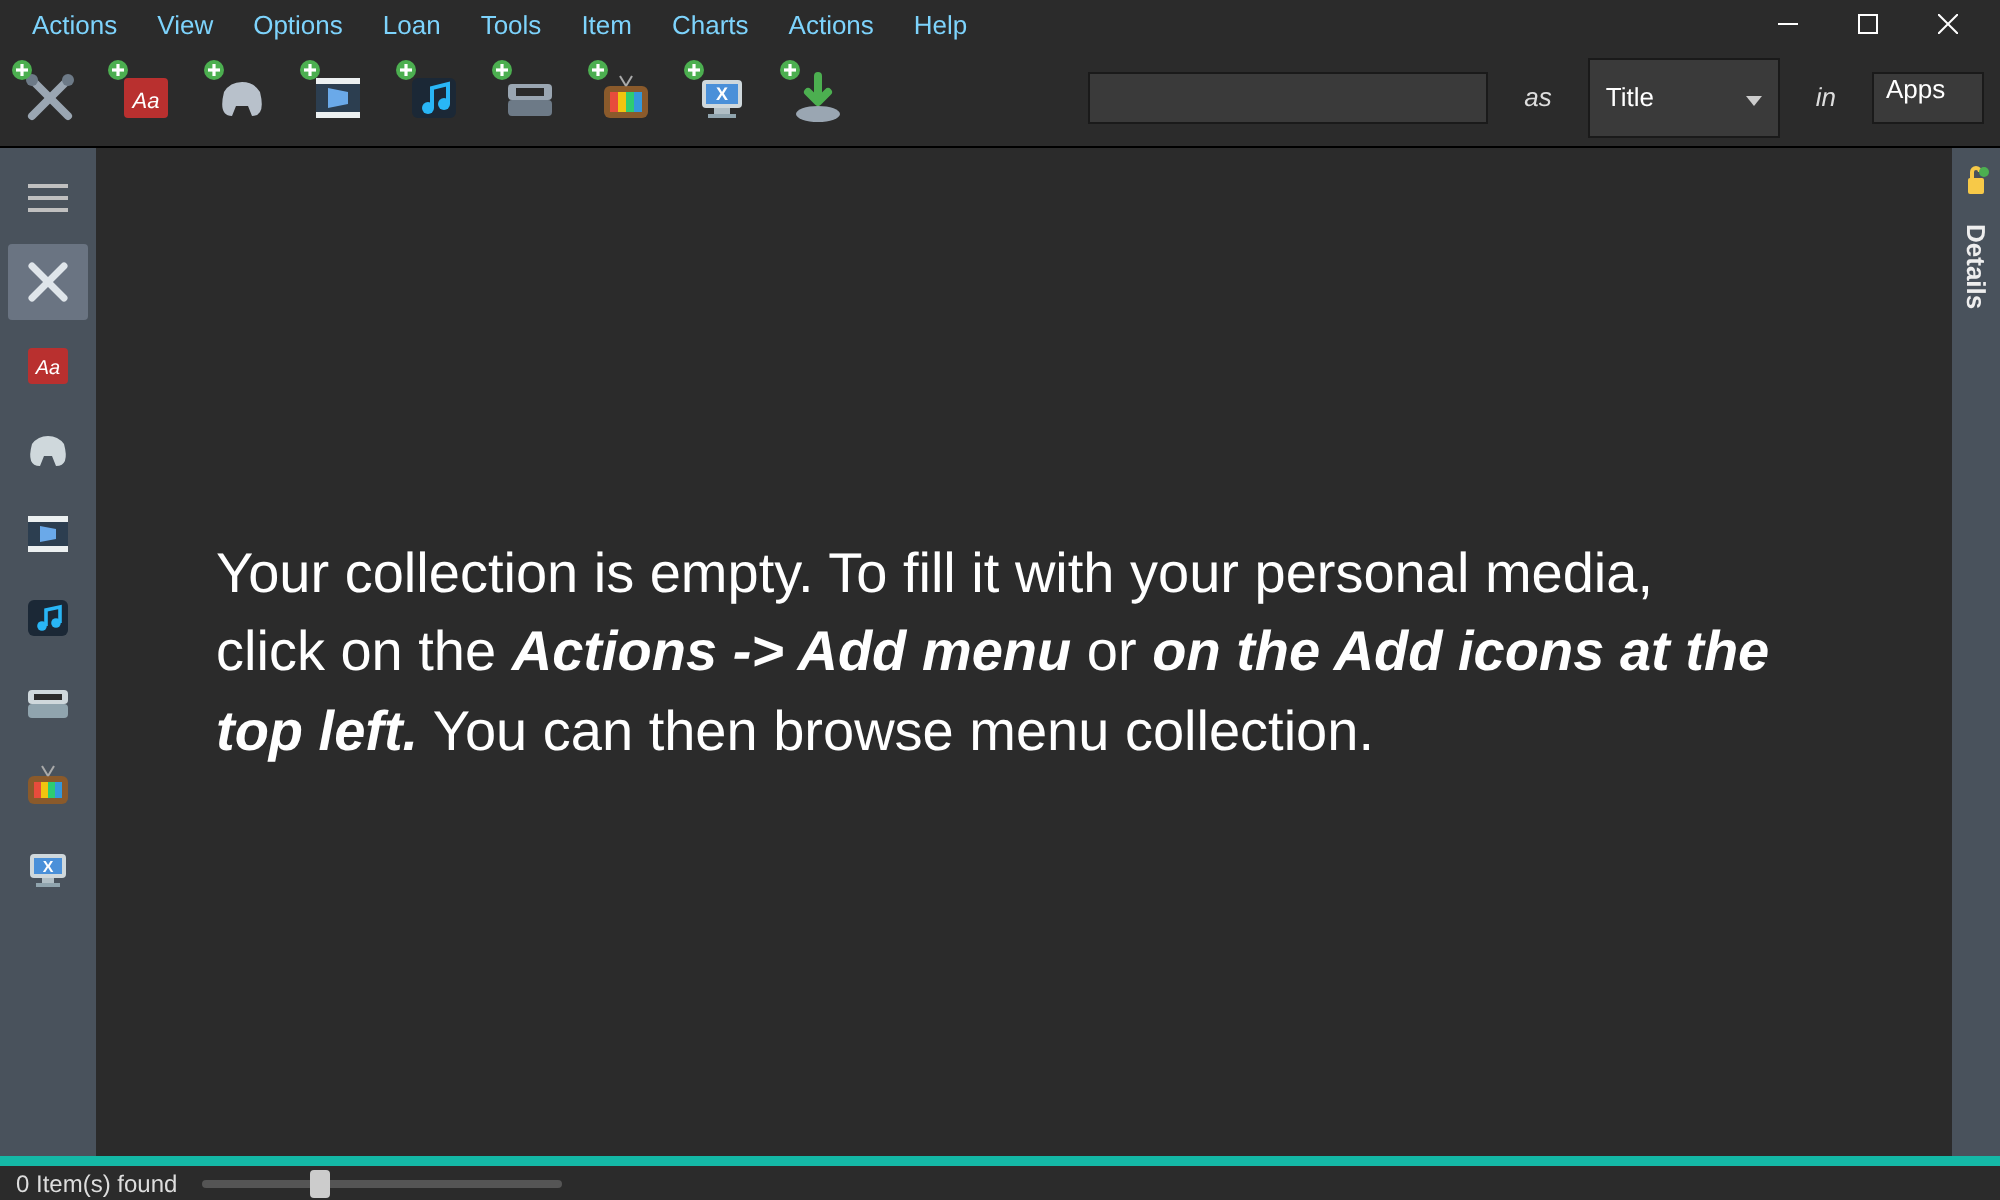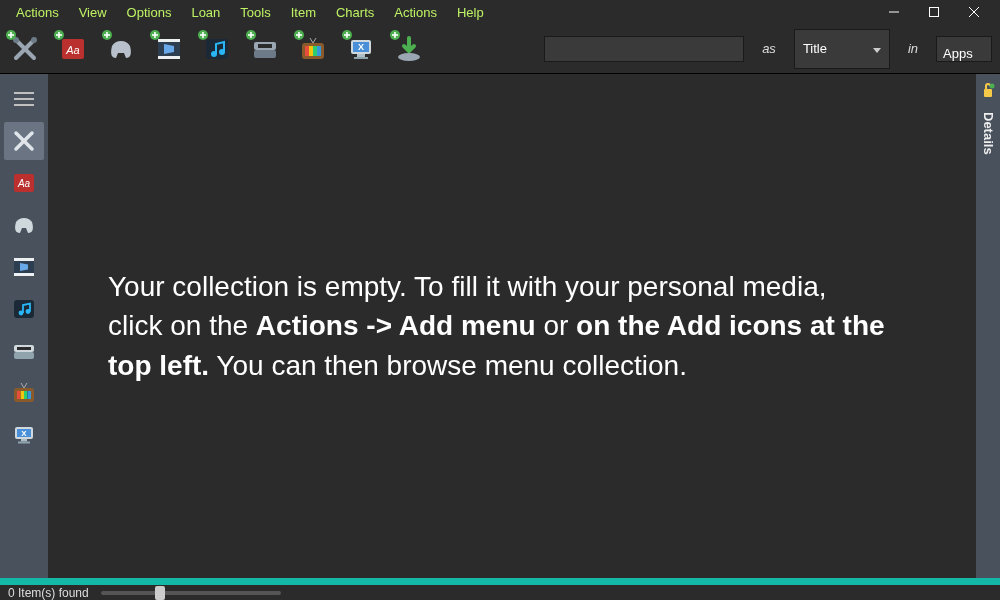--- a/index.html
+++ b/index.html
@@ -1,58 +1,58 @@
 <!DOCTYPE html>
 <html><head>
 <meta charset="utf-8">
 <style>
 * { margin:0; padding:0; box-sizing:border-box; font-family:"Segoe UI", Tahoma, sans-serif; }
 body { width:1000px; height:600px; background:#2b2b2b; color:#fff; overflow:hidden; display:flex; flex-direction:column; }
 
 
 .menubar { height:24px; background:#2b2b2b; display:flex; align-items:center; padding:0 6px; }
-.menubar .menu { font-size:13px; color:#bef264; padding:3px 10px; cursor:default; }
+.menubar .menu { font-size:13px; color:#7dd3fc; padding:3px 10px; cursor:default; }
 .win-controls { margin-left:auto; display:flex; align-items:center; }
 .win-controls .ctrl { width:40px; height:24px; display:flex; align-items:center; justify-content:center; }
 
 
 .toolbar { height:50px; background:#2b2b2b; display:flex; align-items:center; padding:0 8px; gap:14px; border-bottom:1px solid #000; }
 .tbicon { position:relative; width:34px; height:34px; display:flex; align-items:center; justify-content:center; border-radius:3px; }
 .add-hint { position:absolute; top:-3px; left:-3px; width:12px; height:12px; }
 .tbicon svg, .sbicon svg { display:block; }
 
 .toolbar .spacer { flex:1; }
 .search-input { width:200px; height:26px; background:#3a3a3a; border:1px solid #1a1a1a; color:#fff; padding:0 6px; font-size:13px; }
 .lbl { font-size:13px; color:#ddd; padding:0 4px;font-style:italic; }
 .dropdown { height:40px; background:#3a3a3a; border:1px solid #1a1a1a; display:flex; align-items:center; padding:0 8px; font-size:13px; color:#fff; gap:30px; }
 .dropdown .caret { margin-left:auto; }
-.in-box { width:56px; height:26px; background:#3a3a3a; border:1px solid #1a1a1a; display:flex; align-items:flex-end; padding:0 6px; font-size:13px; }
+.in-box { width:56px; height:26px; background:#3a3a3a; border:1px solid #1a1a1a; display:flex; align-items:flex-start; padding:0 6px; font-size:13px; }
 
 
 .body { flex:1; display:flex; min-height:0; }
 .sidebar { width:48px; background:#49525c; display:flex; flex-direction:column; align-items:center; padding-top:4px; }
 .sbicon { width:40px; height:38px; display:flex; align-items:center; justify-content:center; margin:2px 0; border-radius:2px; }
 .sbicon.active { background:#6a7482; }
 .hamburger { display:flex; flex-direction:column; gap:4px; }
 .hamburger div { width:20px; height:2px; background:#c0c0c0; }
 
 .content { flex:1; background:#2b2b2b; position:relative; display:flex; align-items:center; }
 .msg { padding:0 60px 0 60px; font-size:28px; line-height:1.4; color:#fff; max-width:900px; }
-.msg .em { font-weight:700; }
+.msg .em { font-weight:700; font-style:italic; }
 
 .watermark { position:absolute; left:50%; top:50%; transform:translate(-50%,-50%); opacity:0.10; pointer-events:none; }
 .watermark svg { display:block; }
 .watermark .txt { font-size:40px; fill:#ddd; font-family:sans-serif; letter-spacing:2px;}
 
 .details-tab { width:24px; background:#49525c; display:flex; flex-direction:column; align-items:center; padding-top:6px; }
 .details-tab .lockarea { height:28px; }
 .details-tab .vlabel { writing-mode:vertical-rl; font-size:13px; color:#eee; margin-top:4px; font-weight:600; }
 
 
-.statusbar { height:22px; background:#2b2b2b; border-top:7px solid #14b8a6; display:flex; align-items:center; padding:0 8px; gap:12px; font-size:12px; color:#ddd; }
+.statusbar { height:22px; background:#2b2b2b; border-top:5px solid #14b8a6; display:flex; align-items:center; padding:0 8px; gap:12px; font-size:12px; color:#ddd; }
 .slider-track { position:relative; width:180px; height:4px; background:#555; border-radius:2px; }
 .slider-thumb { position:absolute; top:-5px; width:10px; height:14px; background:#ccc; border-radius:2px; left:30%; }
 
 
 </style>
 </head>
 <body>
 
 <div class="menubar">
   <div class="menu">Actions</div>

